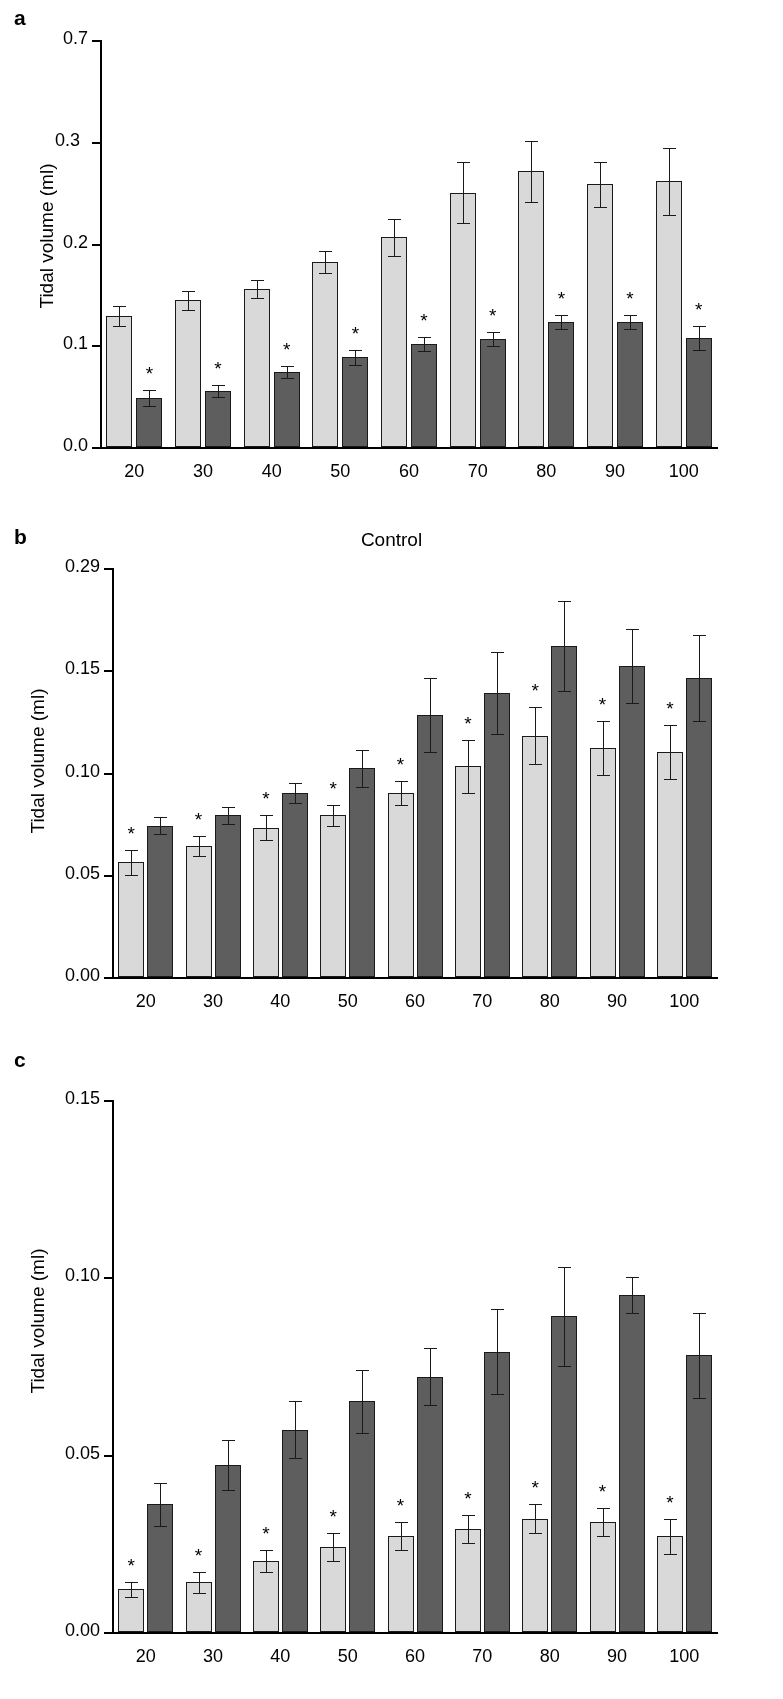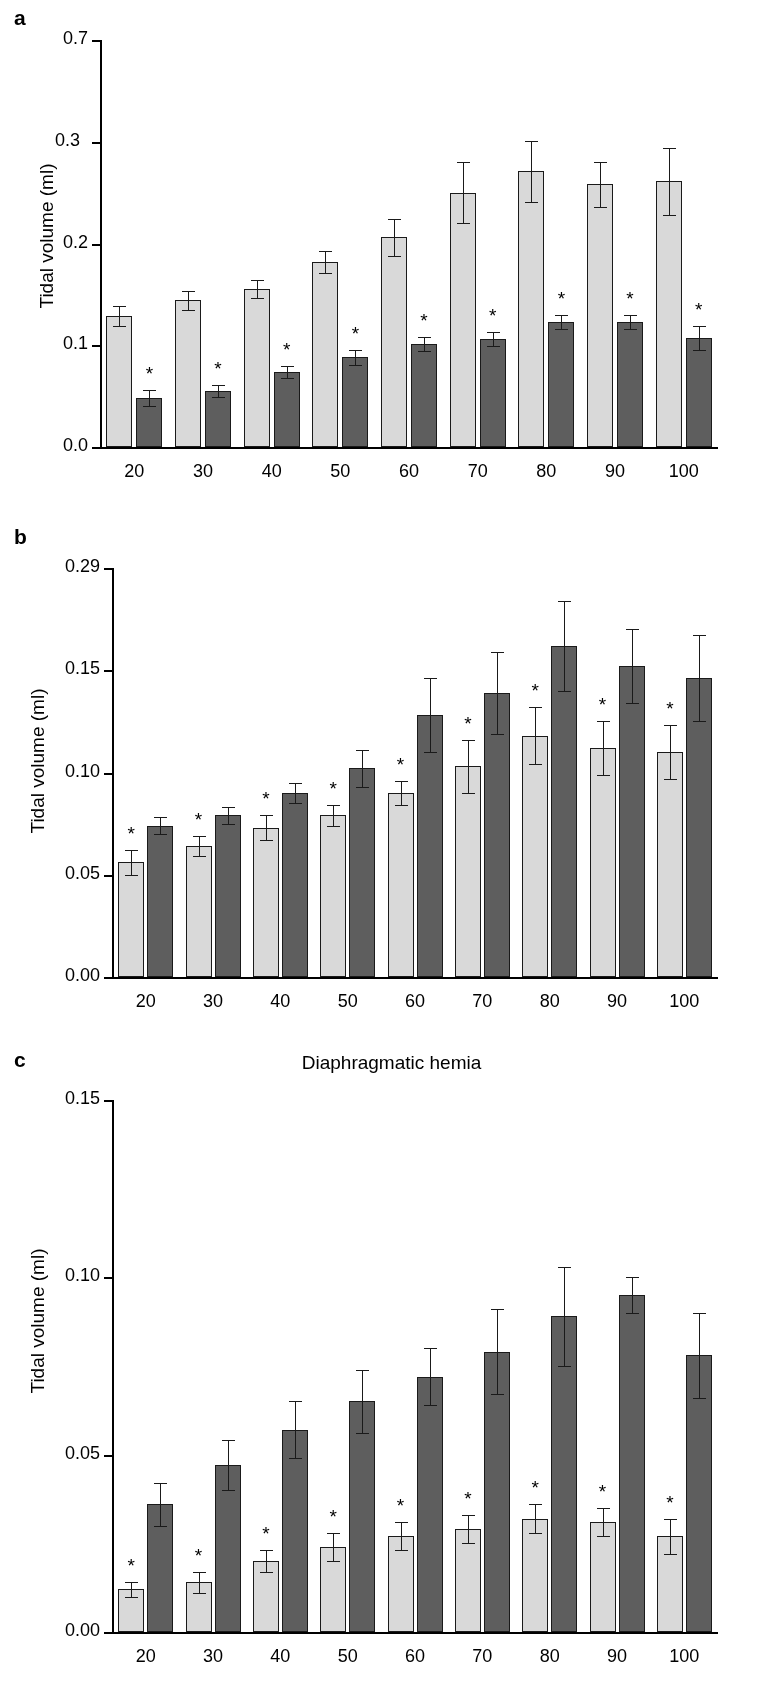--- a/index.html
+++ b/index.html
@@ -130,20 +130,21 @@
         <div class="bar" style="left: 685.667px; top: 338.127px; width: 26px; height: 108.873px; background: rgb(94, 94, 94);"></div>
         <div class="err" style="left: 698.667px; top: 325.918px; height: 24.42px;"></div>
         <div class="err-cap" style="left: 692.667px; top: 325.918px; width: 13px;"></div>
         <div class="err-cap" style="left: 692.667px; top: 350.337px; width: 13px;"></div>
         <div class="star" style="left: 686.667px; top: 299.918px; width: 24px;">*</div>
       </div>
   </div>
 
   <div class="panel" id="panel-b" style="position:absolute;left:0;top:515px;width:783px;height:525px;">
     <div class="panel-letter" style="left:14px;top:10px;">b</div>
+    <div class="panel-title" style="left:0;top:14px;">Control</div>
     <div class="ylabel" style="left:-92px;top:235px;width:260px;text-align:center;transform:rotate(-90deg);">Tidal volume (ml)</div>
     <div class="plot" id="plot-b" style="left:0;top:0;width:783px;height:525px;">
         <div class="axis-line" style="left: 112px; top: 53px; width: 2px; height: 410px;"></div>
         <div class="axis-line" style="left: 112px; top: 462px; width: 606px; height: 2px;"></div>
         <div class="tick" style="left: 104px; top: 462px; width: 8px; height: 2px;"></div>
         <div class="ytick-label" style="left: 34px; top: 450px; width: 66px;">0.00</div>
         <div class="tick" style="left: 104px; top: 359.75px; width: 8px; height: 2px;"></div>
         <div class="ytick-label" style="left: 34px; top: 347.75px; width: 66px;">0.05</div>
         <div class="tick" style="left: 104px; top: 257.5px; width: 8px; height: 2px;"></div>
         <div class="ytick-label" style="left: 34px; top: 245.5px; width: 66px;">0.10</div>
@@ -239,21 +240,20 @@
         <div class="star" style="left: 657.833px; top: 184.465px; width: 24px;">*</div>
         <div class="bar" style="left: 685.833px; top: 163.43px; width: 26px; height: 298.57px; background: rgb(94, 94, 94);"></div>
         <div class="err" style="left: 698.833px; top: 120.485px; height: 85.89px;"></div>
         <div class="err-cap" style="left: 692.833px; top: 120.485px; width: 13px;"></div>
         <div class="err-cap" style="left: 692.833px; top: 206.375px; width: 13px;"></div>
       </div>
   </div>
 
   <div class="panel" id="panel-c" style="position:absolute;left:0;top:1040px;width:783px;height:659px;">
     <div class="panel-letter" style="left:14px;top:8px;">c</div>
-    <div class="panel-title" style="left:0;top:12px;">Diaphragmatic hemia</div>
     <div class="ylabel" style="left:-92px;top:270px;width:260px;text-align:center;transform:rotate(-90deg);">Tidal volume (ml)</div>
     <div class="plot" id="plot-c" style="left:0;top:0;width:783px;height:659px;">
         <div class="axis-line" style="left: 112px; top: 60px; width: 2px; height: 533px;"></div>
         <div class="axis-line" style="left: 112px; top: 592px; width: 606px; height: 2px;"></div>
         <div class="tick" style="left: 104px; top: 592px; width: 8px; height: 2px;"></div>
         <div class="ytick-label" style="left: 34px; top: 580px; width: 66px;">0.00</div>
         <div class="tick" style="left: 104px; top: 414.667px; width: 8px; height: 2px;"></div>
         <div class="ytick-label" style="left: 34px; top: 402.667px; width: 66px;">0.05</div>
         <div class="tick" style="left: 104px; top: 237.333px; width: 8px; height: 2px;"></div>
         <div class="ytick-label" style="left: 34px; top: 225.333px; width: 66px;">0.10</div>

